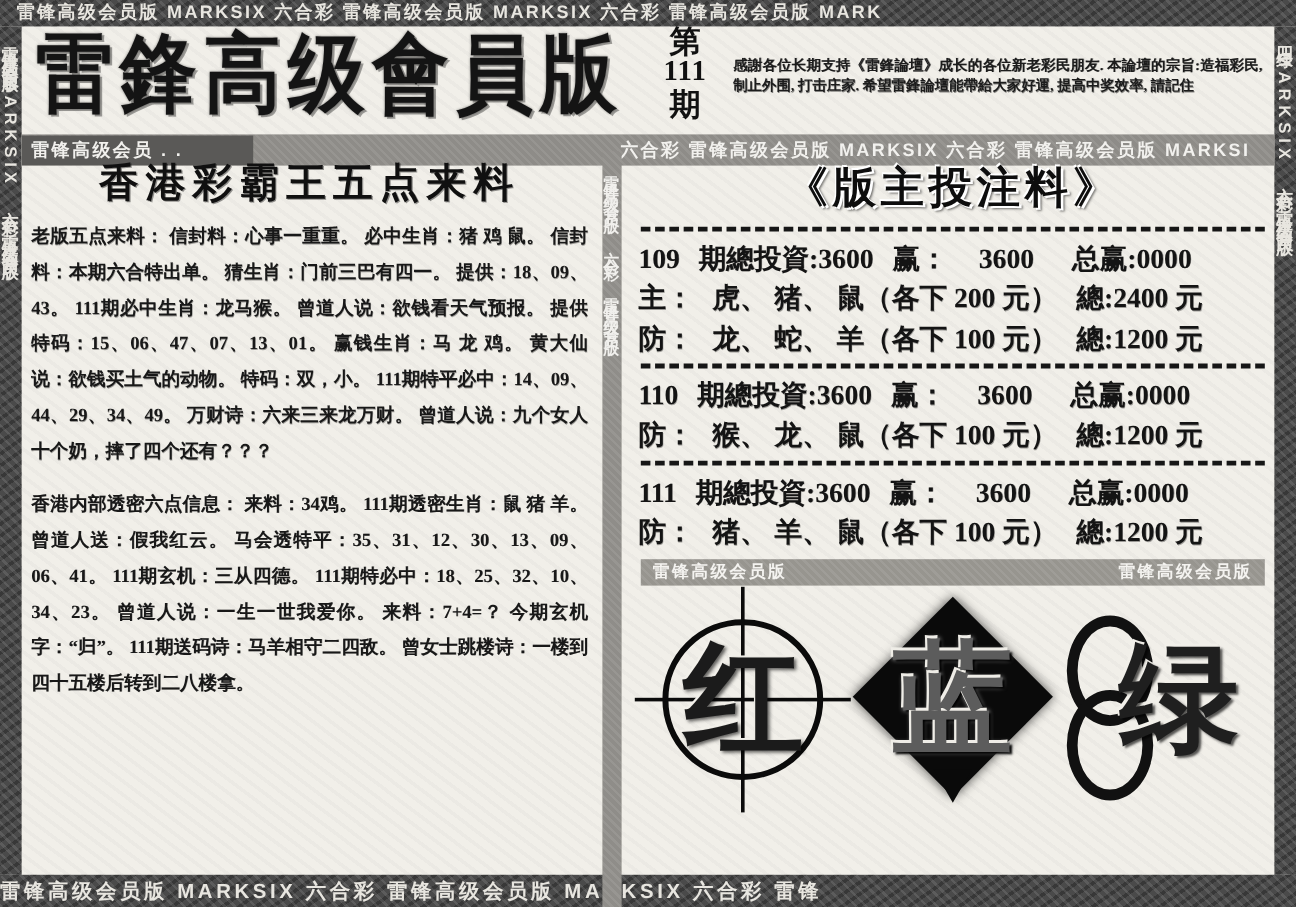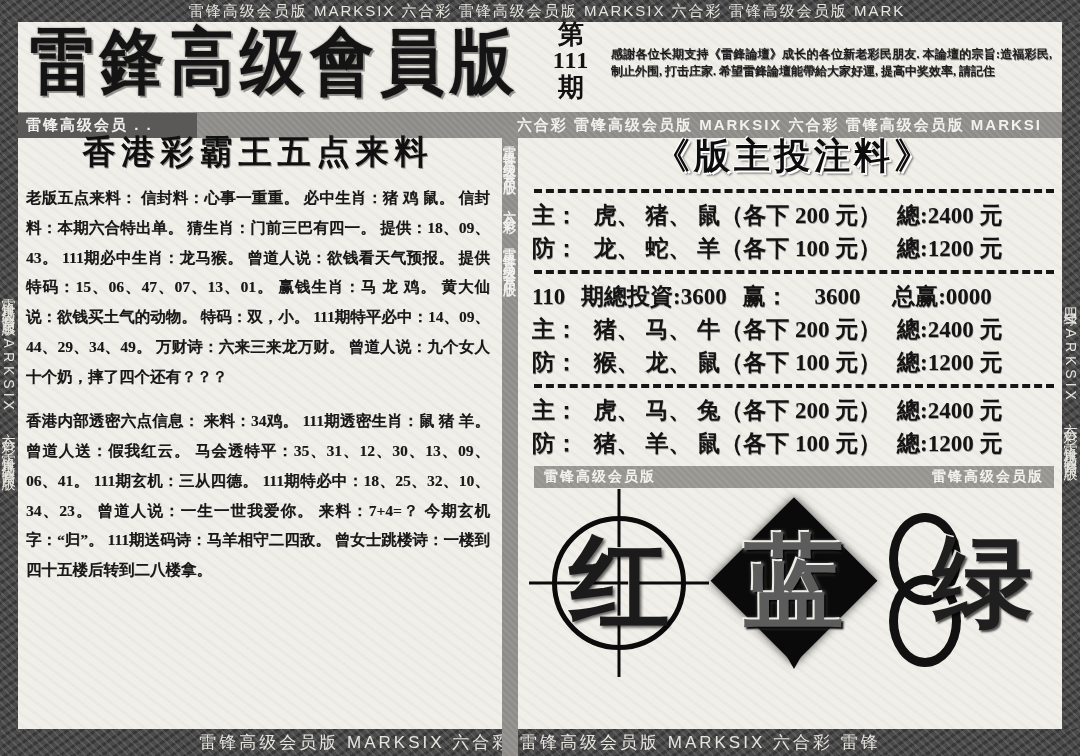--- a/index.html
+++ b/index.html
@@ -12,21 +12,21 @@
       #f1efe9;
     color:#151515;
   }
   
   .band {
     background:
       repeating-linear-gradient(45deg, rgba(255,255,255,0.10) 0 2px, transparent 2px 6px),
       repeating-linear-gradient(-35deg, rgba(0,0,0,0.25) 0 3px, transparent 3px 8px),
       #4a4a4a;
     color:#e8e6e0; overflow:hidden; white-space:nowrap;
-    font-family:"Liberation Sans","DejaVu Sans",sans-serif; font-weight:normal;text-align:center;
+    font-family:"Liberation Sans","DejaVu Sans",sans-serif; font-weight:bold;
   }
   #border-top    { position:absolute; top:0; left:0; width:1080px; height:22px; font-size:15px; line-height:22px; letter-spacing:2px; padding-left:14px; }
   #border-bottom { position:absolute; bottom:0; left:0; width:1080px; height:27px; font-size:17px; line-height:27px; letter-spacing:3px; padding-left:0; }
   #border-left, #border-right {
     position:absolute; top:22px; bottom:27px; width:18px;
     writing-mode:vertical-rl; text-orientation:mixed;
     font-size:14px; letter-spacing:4px; line-height:18px; padding-top:6px;
   }
   #border-left { left:0; } #border-right { right:0; }
 
@@ -47,21 +47,21 @@
   }
 
   
   #sub-band { position:absolute; top:112px; left:18px; width:1044px; height:26px;
     background:
       repeating-linear-gradient(45deg, rgba(255,255,255,0.08) 0 2px, transparent 2px 5px),
       #8e8c88;
     display:flex; justify-content:space-between; align-items:center;
     font-family:"Liberation Sans","DejaVu Sans",sans-serif; font-weight:bold;
     font-size:15px; color:#f2f1ee; overflow:hidden; white-space:nowrap; }
-  #sub-band .seg-l { background:#5a5957; padding:3px 44px 3px 8px; letter-spacing:2px; }
+  #sub-band .seg-l { background:#5a5957; padding:3px 58px 3px 8px; letter-spacing:2px; }
   #sub-band .seg-r { letter-spacing:2px; padding-right:20px; }
 
   
   #main { position:absolute; top:126px; left:18px; width:1044px; height:736px; display:flex; }
   #left-col { width:482px; padding:2px 10px 0 8px; }
   #col-divider {
     width:16px; margin-left:2px;
     background:
       repeating-linear-gradient(45deg, rgba(255,255,255,0.08) 0 2px, transparent 2px 5px),
       #8f8d89;
@@ -158,57 +158,59 @@
     </div>
 
     <div id="col-divider">雷锋高级会员版 六合彩 雷锋高级会员版</div>
 
     <div id="right-col">
       <div id="right-title">《版主投注料》</div>
       <hr class="dash">
 
       <div class="bet-section">
         <div class="bet-line">
+          <span>109</span>
+          <span class="sp"></span><span>期總投資:</span><span>3600</span>
+          <span class="sp"></span><span>赢：</span><span class="gap"></span><span>3600</span>
+          <span class="gap"></span><span>总赢:</span><span>0000</span>
+        </div>
+        <div class="bet-line">
           <span>主：</span>
           <span class="sp"></span><span>虎、 猪、 鼠</span><span>（各下 200 元）</span>
           <span class="sp"></span><span>總:2400 元</span>
         </div>
         <div class="bet-line">
           <span>防：</span>
           <span class="sp"></span><span>龙、 蛇、 羊</span><span>（各下 100 元）</span>
           <span class="sp"></span><span>總:1200 元</span>
         </div>
       </div>
       <hr class="dash">
 
       <div class="bet-section">
         <div class="bet-line">
           <span>110</span>
           <span class="sp"></span><span>期總投資:</span><span>3600</span>
           <span class="sp"></span><span>赢：</span><span class="gap"></span><span>3600</span>
           <span class="gap"></span><span>总赢:</span><span>0000</span>
         </div>
         <div class="bet-line">
-          <span>主：</span>
-          <span class="sp"></span><span>猪、 马、 牛</span><span>（各下 200 元）</span>
-          <span class="sp"></span><span>總:2400 元</span>
-        </div>
-        <div class="bet-line">
           <span>防：</span>
           <span class="sp"></span><span>猴、 龙、 鼠</span><span>（各下 100 元）</span>
           <span class="sp"></span><span>總:1200 元</span>
         </div>
       </div>
       <hr class="dash">
 
       <div class="bet-section">
         <div class="bet-line">
-          <span>主：</span>
-          <span class="sp"></span><span>虎、 马、 兔</span><span>（各下 200 元）</span>
-          <span class="sp"></span><span>總:2400 元</span>
+          <span>111</span>
+          <span class="sp"></span><span>期總投資:</span><span>3600</span>
+          <span class="sp"></span><span>赢：</span><span class="gap"></span><span>3600</span>
+          <span class="gap"></span><span>总赢:</span><span>0000</span>
         </div>
         <div class="bet-line">
           <span>防：</span>
           <span class="sp"></span><span>猪、 羊、 鼠</span><span>（各下 100 元）</span>
           <span class="sp"></span><span>總:1200 元</span>
         </div>
       </div>
 
       <div id="member-band">
         <span>雷锋高级会员版</span>

